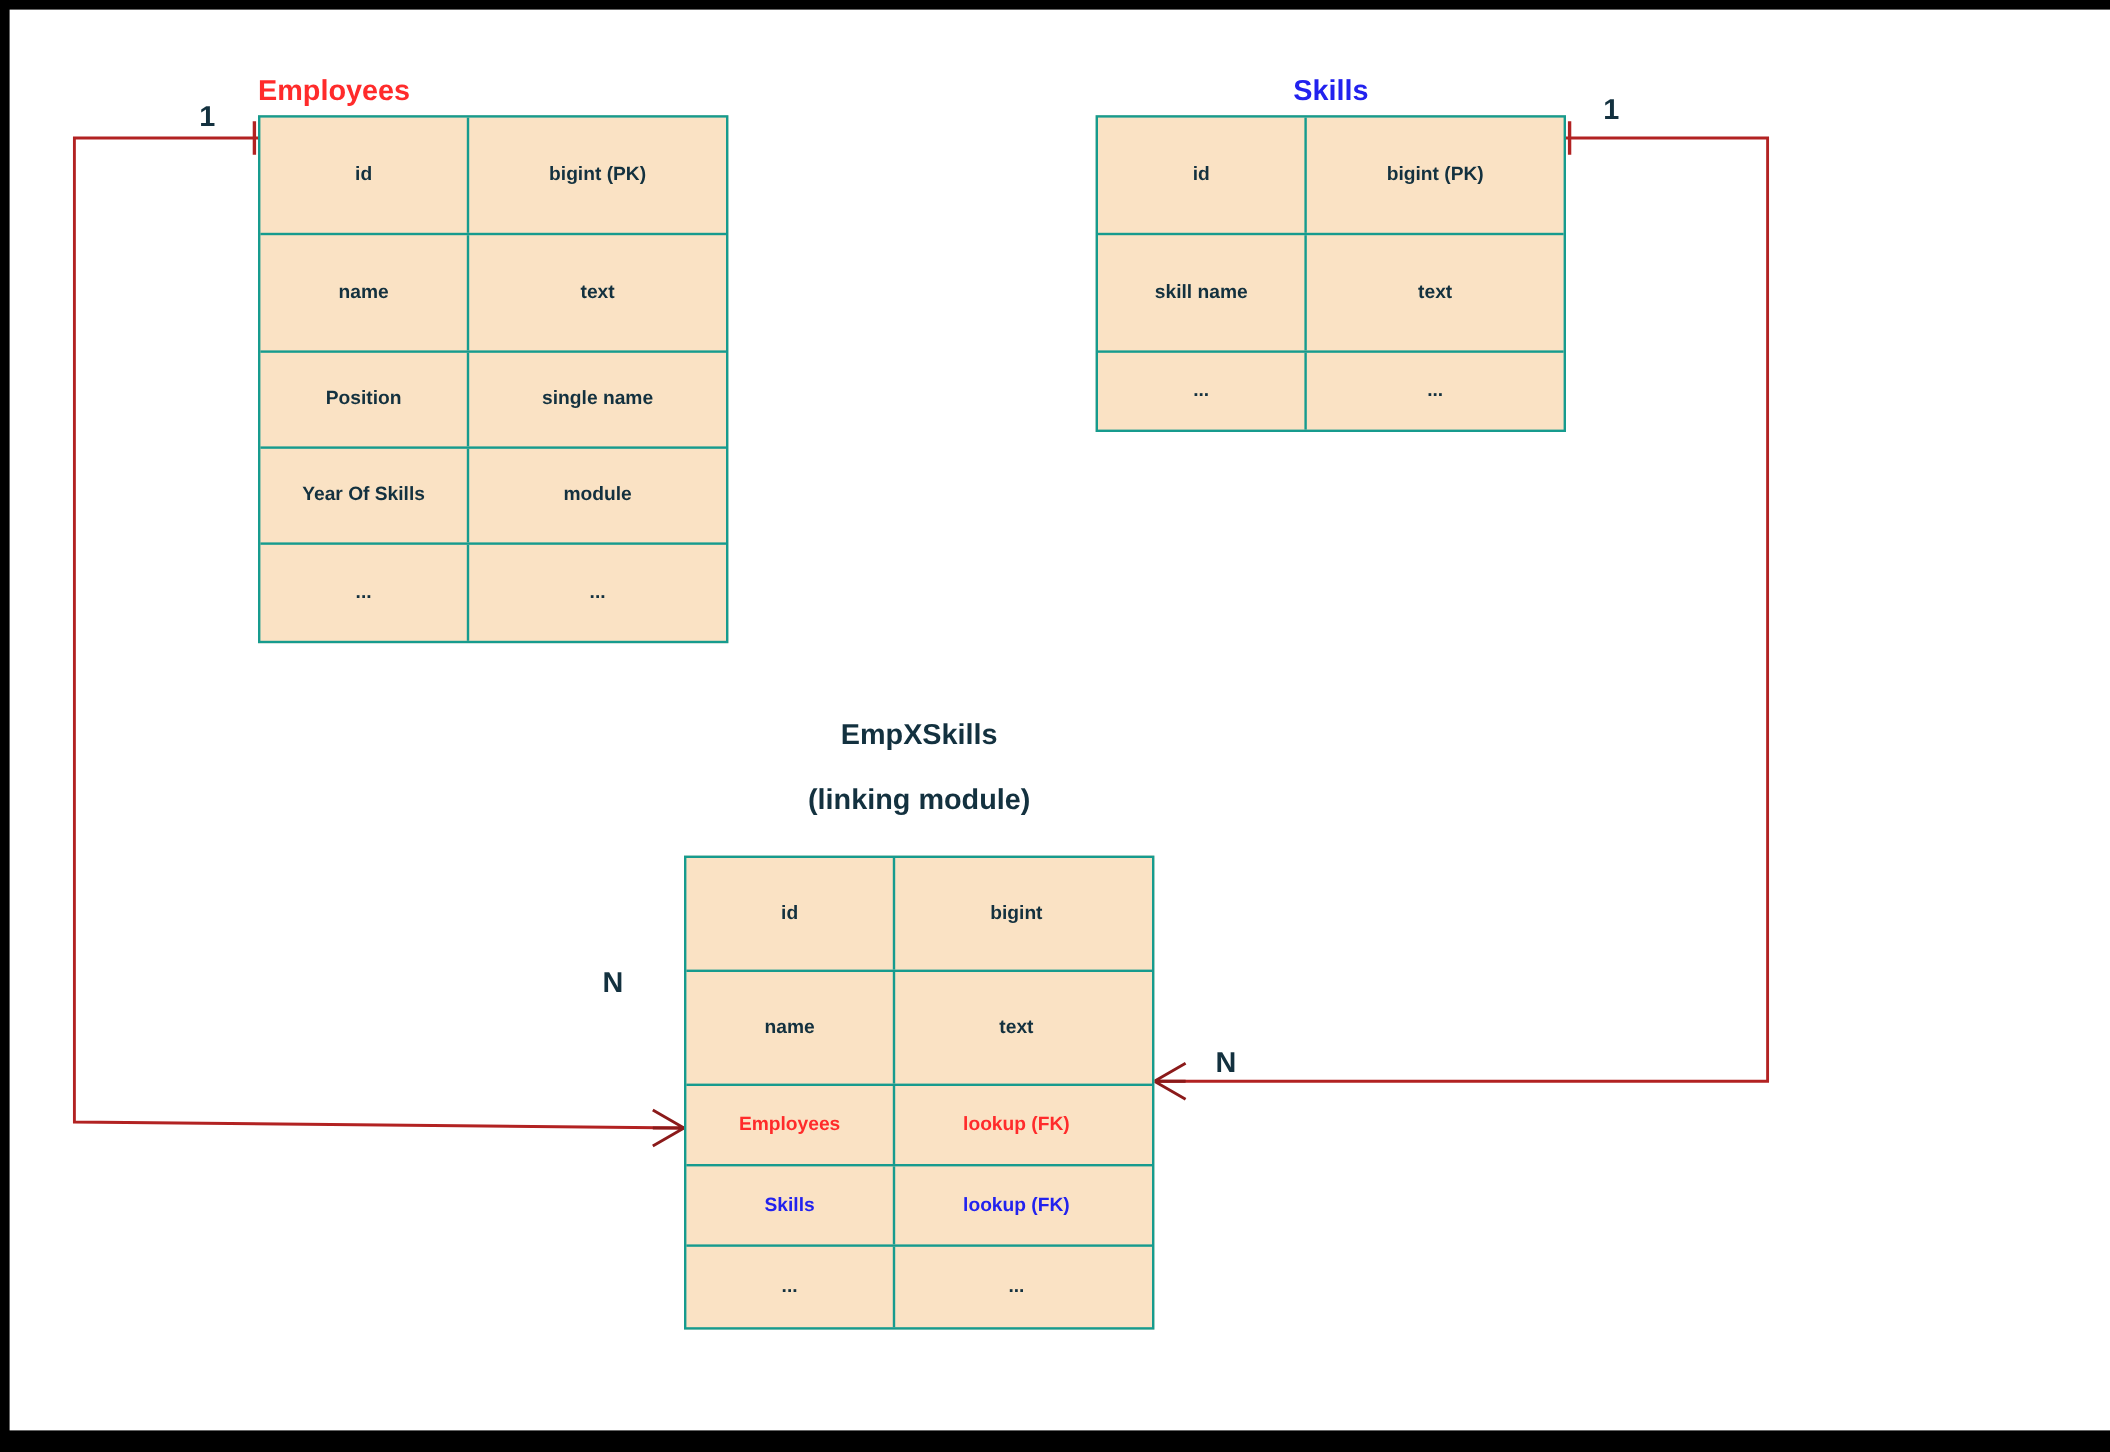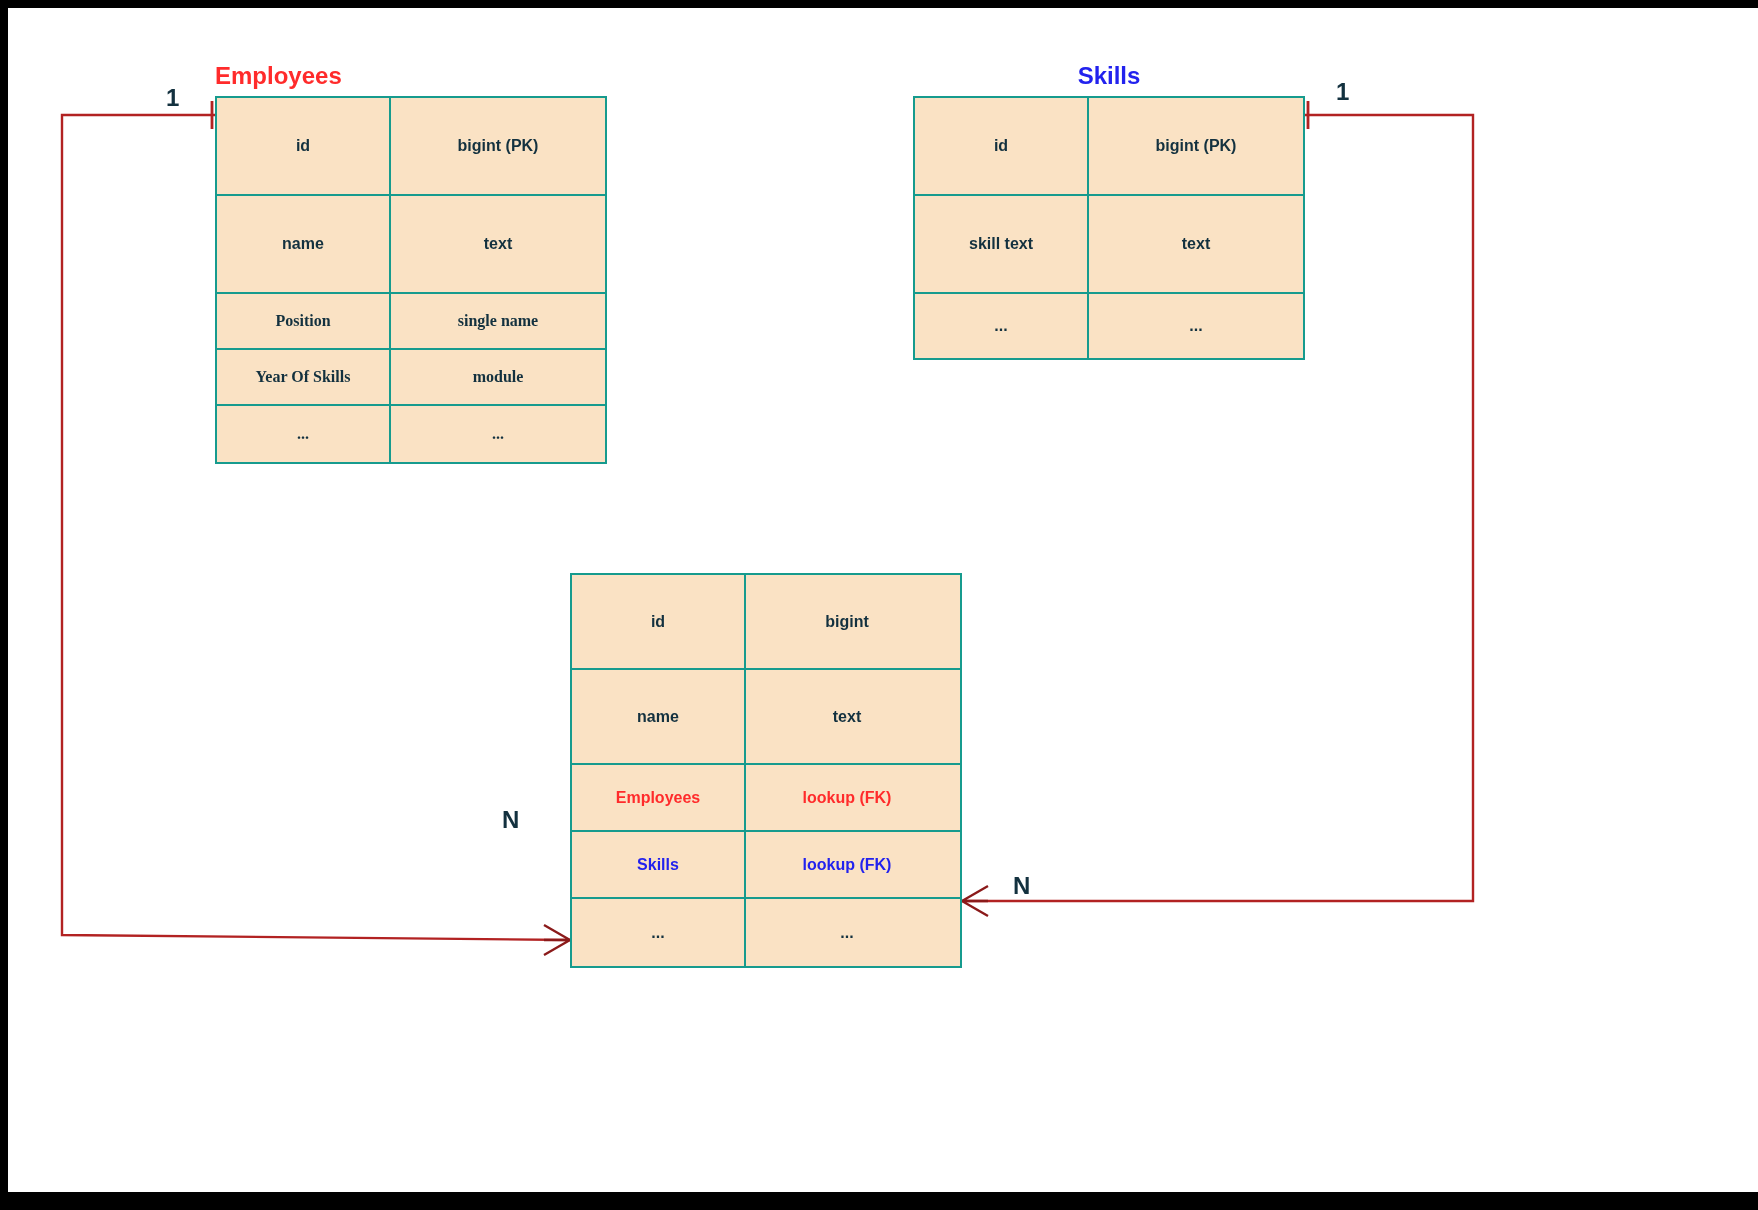--- a/index.html
+++ b/index.html
@@ -79,21 +79,21 @@
   }
   .c-red  { color: #ff2b2b; }
   .c-blue { color: #2222ee; }
 
   
   #tbl-employees { left: 207px; top: 55px; width: 0; }
   #tbl-employees .grid { width: 392px; }
   #tbl-employees .cell.name-col { width: 174px; }
   #tbl-employees .cell.type-col { width: 214px; }
   #tbl-employees .r-tall { height: 98px; }
-  #tbl-employees .r-short { height: 56px; font-family: Liberation Serif, serif; }
+  #tbl-employees .r-short { height: 80px; }
 
   
   #tbl-skills { left: 905px; top: 55px; }
   #tbl-skills .grid { width: 392px; }
   #tbl-skills .cell.name-col { width: 174px; }
   #tbl-skills .cell.type-col { width: 214px; }
   #tbl-skills .r-tall { height: 98px; }
   #tbl-skills .r-short { height: 64px; }
 
   
@@ -167,31 +167,35 @@
   </div>
 
   <div class="entity" id="tbl-skills">
     <div class="entity-title title-blue">Skills</div>
     <div class="grid">
       <div class="row r-tall">
         <div class="cell name-col">id</div>
         <div class="cell type-col">bigint (PK)</div>
       </div>
       <div class="row r-tall">
-        <div class="cell name-col">skill text</div>
+        <div class="cell name-col">skill name</div>
         <div class="cell type-col">text</div>
       </div>
       <div class="row r-short">
         <div class="cell name-col">...</div>
         <div class="cell type-col">...</div>
       </div>
     </div>
   </div>
 
   <div class="entity" id="tbl-empxskills">
+    <div class="entity-title title-dark">
+      <div>EmpXSkills</div>
+      <div>(linking module)</div>
+    </div>
     <div class="grid">
       <div class="row r-tall">
         <div class="cell name-col">id</div>
         <div class="cell type-col">bigint</div>
       </div>
       <div class="row r-tall">
         <div class="cell name-col">name</div>
         <div class="cell type-col">text</div>
       </div>
       <div class="row r-short">

